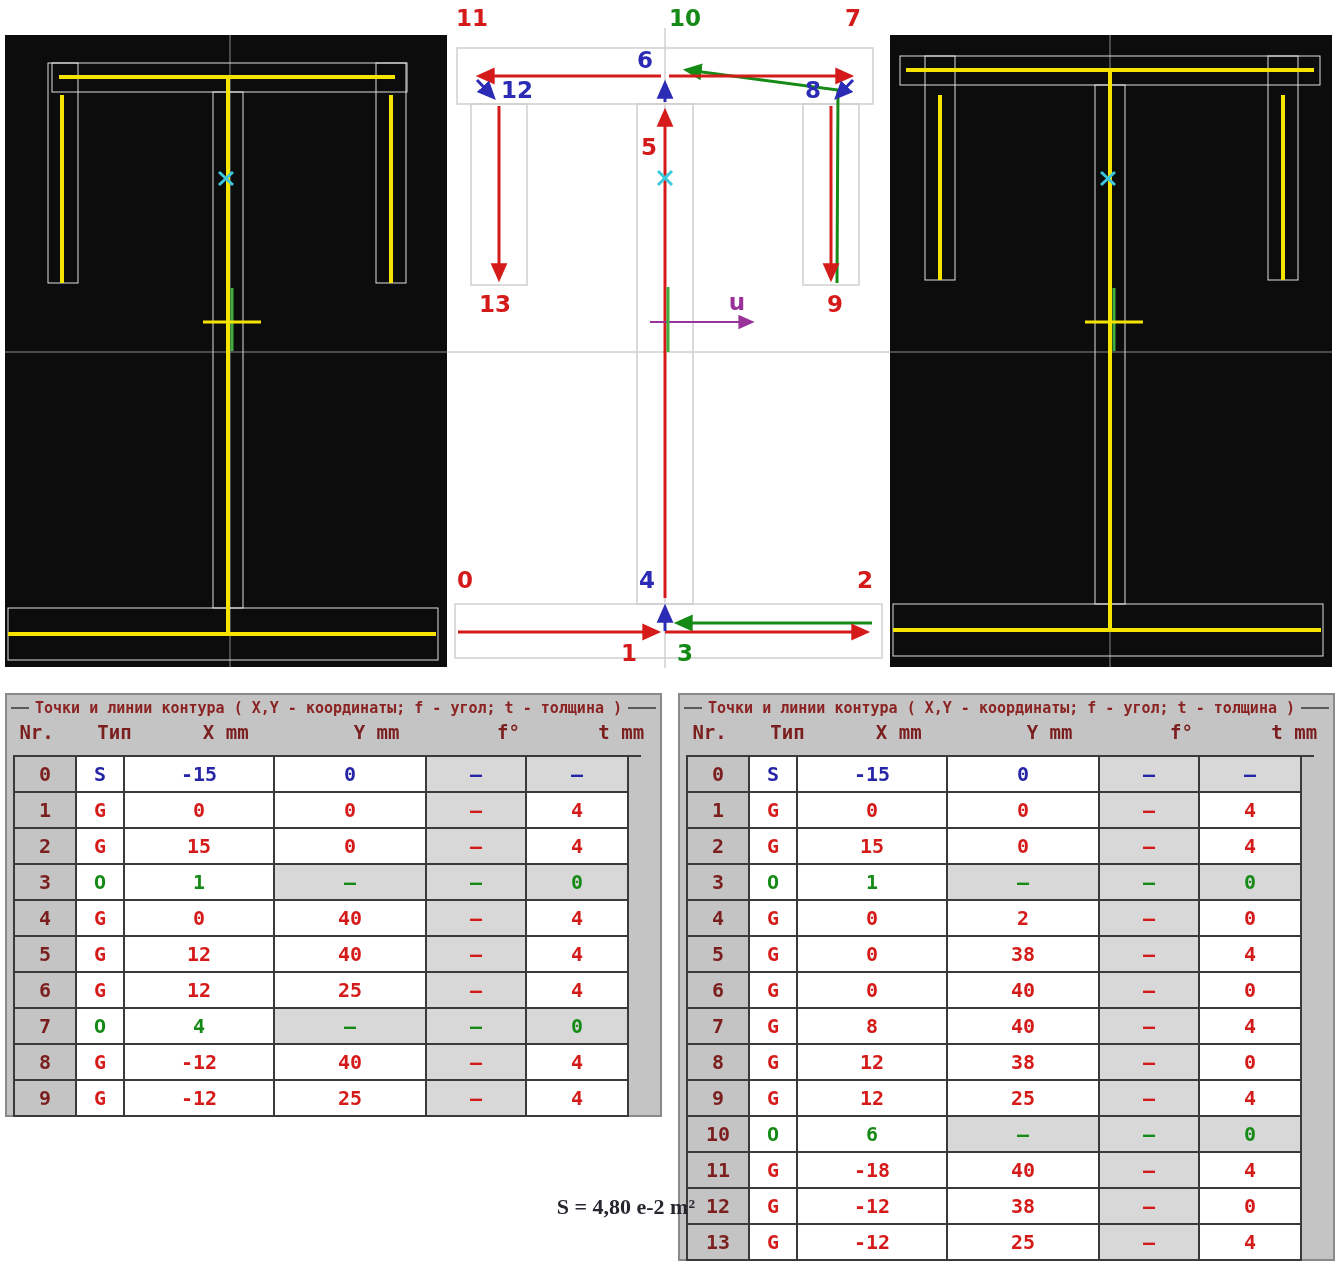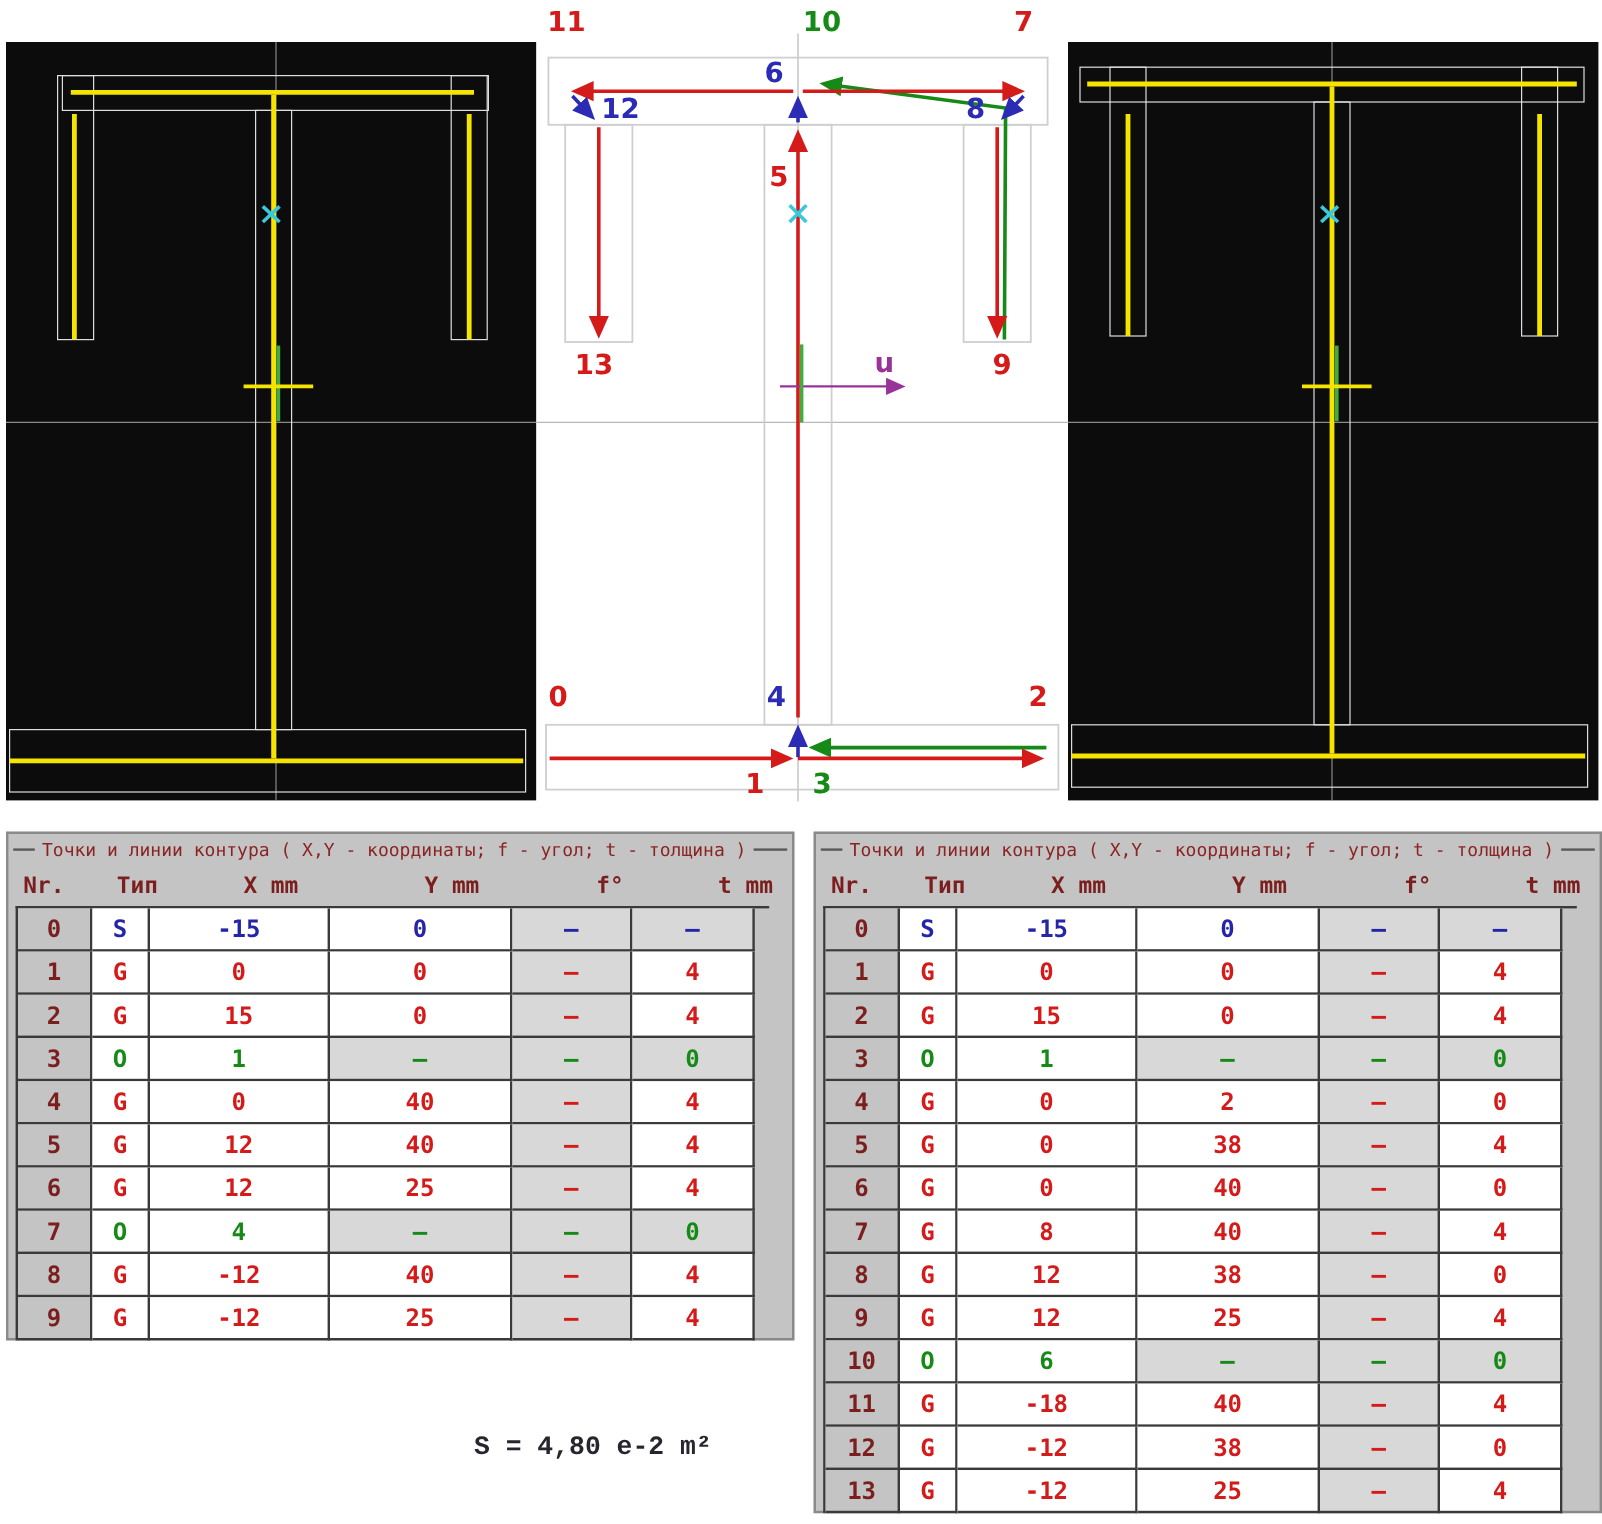--- a/index.html
+++ b/index.html
@@ -10,40 +10,40 @@
   .panel { position:absolute; }
   .black { background:#0c0c0c; }
 
   
   .table-panel { position:absolute; background:#c4c4c4; border:2px solid #8a8a8a;
                  font-family:"DejaVu Sans Mono", monospace; }
   .title-row { display:flex; align-items:center; height:26px; padding:0 4px; }
   .hline { height:2px; background:#5a5a5a; }
   .hl-s { width:18px; }
   .hl-g { flex:1; }
-  .tbl-title { color:#8b2323; font-size:15px; font-weight:normal; white-space:nowrap; padding:0 6px; }
-  .header-row { display:flex; height:34px; align-items:center; padding-left:6px;gap:36px; }
+  .tbl-title { color:#8b2323; font-size:15px; font-weight:bold; white-space:nowrap; padding:0 6px; }
+  .header-row { display:flex; height:34px; padding-left:6px;gap:36px; }
   .th { color:#7b1e1e; font-weight:bold; font-size:19px; text-align:center; }
   .tbody { width:628px; margin-left:6px; border-top:2px solid #3a3a3a; border-left:2px solid #3a3a3a; }
   .tr { display:flex; height:36px; }
   .td { border-right:2px solid #3a3a3a; border-bottom:2px solid #3a3a3a;
         display:flex; align-items:center; justify-content:center;
         font-size:20px; font-weight:bold; }
   .col0{width:62px}.col1{width:48px}.col2{width:150px}.col3{width:152px}.col4{width:100px}.col5{width:102px}
   .nr-cell { background:#c4c4c4; color:#7b1e1e; }
   .cell-white { background:#ffffff; }
   .cell-grey { background:#d8d8d8; }
   .t-S { color:#2525a8; }
   .t-G { color:#d51a1a; }
   .t-O { color:#168a16; }
 
   
-  .stats { position:absolute; left:395px; top:1190px; width:300px; text-align:left;
+  .stats { position:absolute; left:395px; top:1190px; width:300px; text-align:right;
            color:#26262e; font-weight:bold; font-size:22px; line-height:34px;
-           font-family:Liberation Mono, monospace; }
+           font-family:Liberation Serif, serif; }
 
   
   text.dl { font-family:"DejaVu Sans", sans-serif; font-weight:bold; font-size:23px; text-anchor:middle; }
   .lred{fill:#d51a1a}.lgreen{fill:#168a16}.lblue{fill:#2b2bb5}.lpurple{fill:#993399}
 </style>
 </head>
 <body>
 
 <div class="stage">
 

